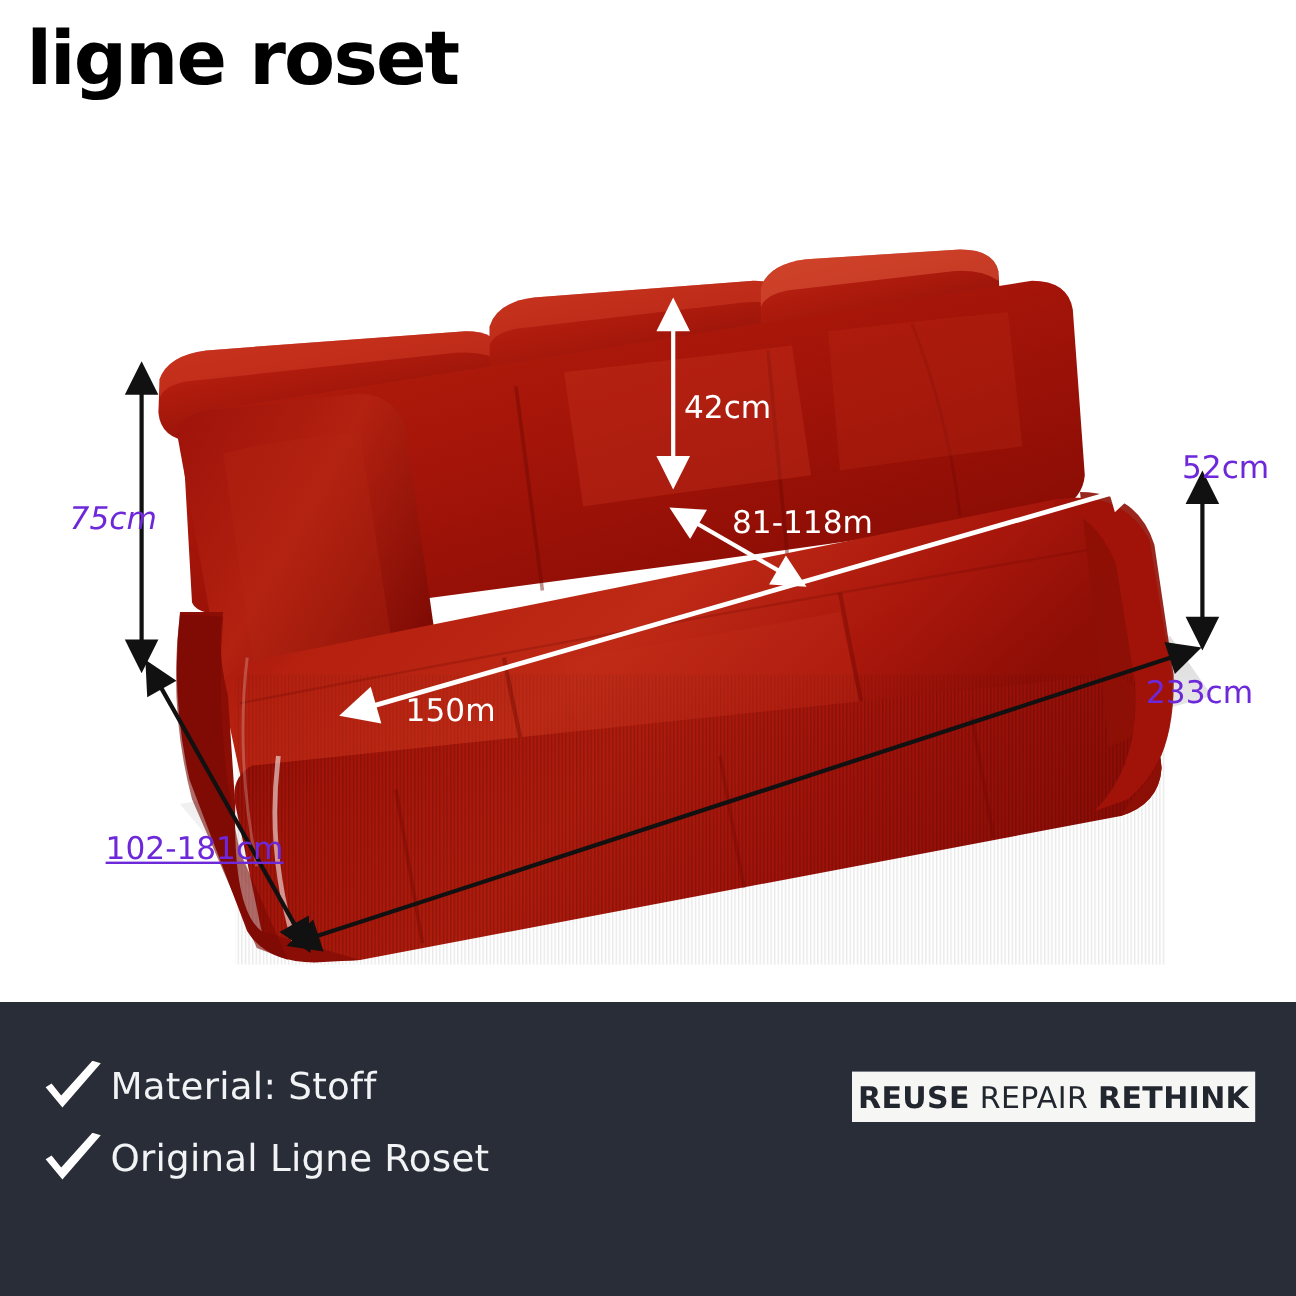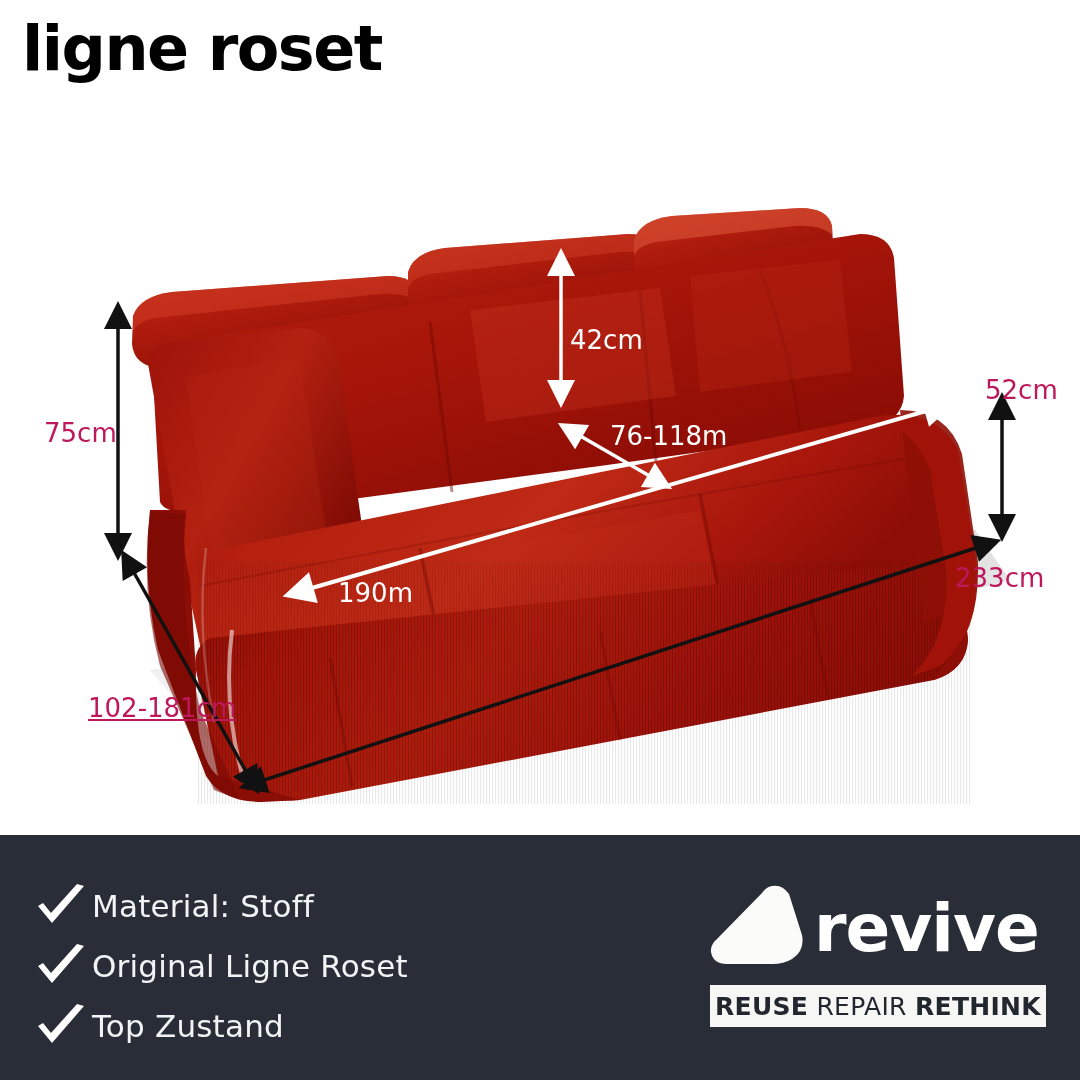--- a/index.html
+++ b/index.html
@@ -59,24 +59,24 @@
     pointer-events: none;
   }
   .dim-label {
     position: absolute;
     font-family: "DejaVu Sans", sans-serif;
     font-size: 26px;
     line-height: 1;
     white-space: nowrap;
     text-align: right;
   }
-  .dim-label.dark { color: #be185d; }
+  .dim-label.dark { color: #6d28d9; }
   .dim-label.light { color: #ffffff; }
 
-  #lbl-75   { left: 44px;  top: 310px; }
+  #lbl-75   { left: 58px;  top: 310px; font-style: italic; }
   #lbl-102  { left: 88px;  top: 585px; text-decoration: underline; }
   #lbl-230  { left: 338px; top: 470px; }
   #lbl-42   { left: 570px; top: 217px; }
   #lbl-62   { left: 610px; top: 313px; }
   #lbl-52   { left: 985px; top: 267px; }
   #lbl-233  { left: 915px; top: 455px; padding-left: 40px; }
 
   
   .footer {
     position: absolute;
@@ -300,23 +300,23 @@
       </g>
 
       <g>
         <line x1="252" y1="674" x2="988" y2="434" stroke="#111111" stroke-width="3.5" marker-start="url(#arrDs)" marker-end="url(#arrD)"></line>
       </g>
     </svg>
 
     <div class="dims">
       <div class="dim-label dark" id="lbl-75">75cm</div>
       <div class="dim-label dark" id="lbl-102">102-181cm</div>
-      <div class="dim-label light" id="lbl-230">190m</div>
+      <div class="dim-label light" id="lbl-230">150m</div>
       <div class="dim-label light" id="lbl-42">42cm</div>
-      <div class="dim-label light" id="lbl-62">76-118m</div>
+      <div class="dim-label light" id="lbl-62">81-118m</div>
       <div class="dim-label dark" id="lbl-52">52cm</div>
       <div class="dim-label dark" id="lbl-233">233cm</div>
     </div>
   </div>
 
   <div class="footer">
 
     <div class="claims">
 
       <div class="claim-row">
@@ -330,39 +330,23 @@
 
       <div class="claim-row">
         <span class="check-icon">
           <svg width="52" height="44" viewBox="0 0 52 44" xmlns="http://www.w3.org/2000/svg">
             <path d="M3 22 L17 39 L49 2 L42 0 L16 29 L8 19 Z" fill="#ffffff"></path>
           </svg>
         </span>
         <span class="claim-text">Original Ligne Roset</span>
       </div>
 
-      <div class="claim-row">
-        <span class="check-icon">
-          <svg width="52" height="44" viewBox="0 0 52 44" xmlns="http://www.w3.org/2000/svg">
-            <path d="M3 22 L17 39 L49 2 L42 0 L16 29 L8 19 Z" fill="#ffffff"></path>
-          </svg>
-        </span>
-        <span class="claim-text">Top Zustand</span>
-      </div>
     </div>
 
     <div class="revive-block">
-      <div class="revive-row">
-        <span class="revive-mark">
-          <svg width="96" height="92" viewBox="0 0 96 92" xmlns="http://www.w3.org/2000/svg">
-            <path d="M62 3 Q72 1 79 11 L92 52 Q95 68 82 76 Q74 81 62 81 L17 81 Q3 81 1 69 Q0 62 7 56 L52 10 Q56 4 62 3 Z" fill="#fbfbf9"></path>
-          </svg>
-        </span>
-        <span class="revive-word">revive</span>
-      </div>
       <div class="revive-tag">
         <span>
           <span class="tag-bold">REUSE</span><span>&nbsp;</span><span class="tag-reg">REPAIR</span><span>&nbsp;</span><span class="tag-bold">RETHINK</span>
         </span>
       </div>
     </div>
   </div>
 </div>
 
 </body></html>

